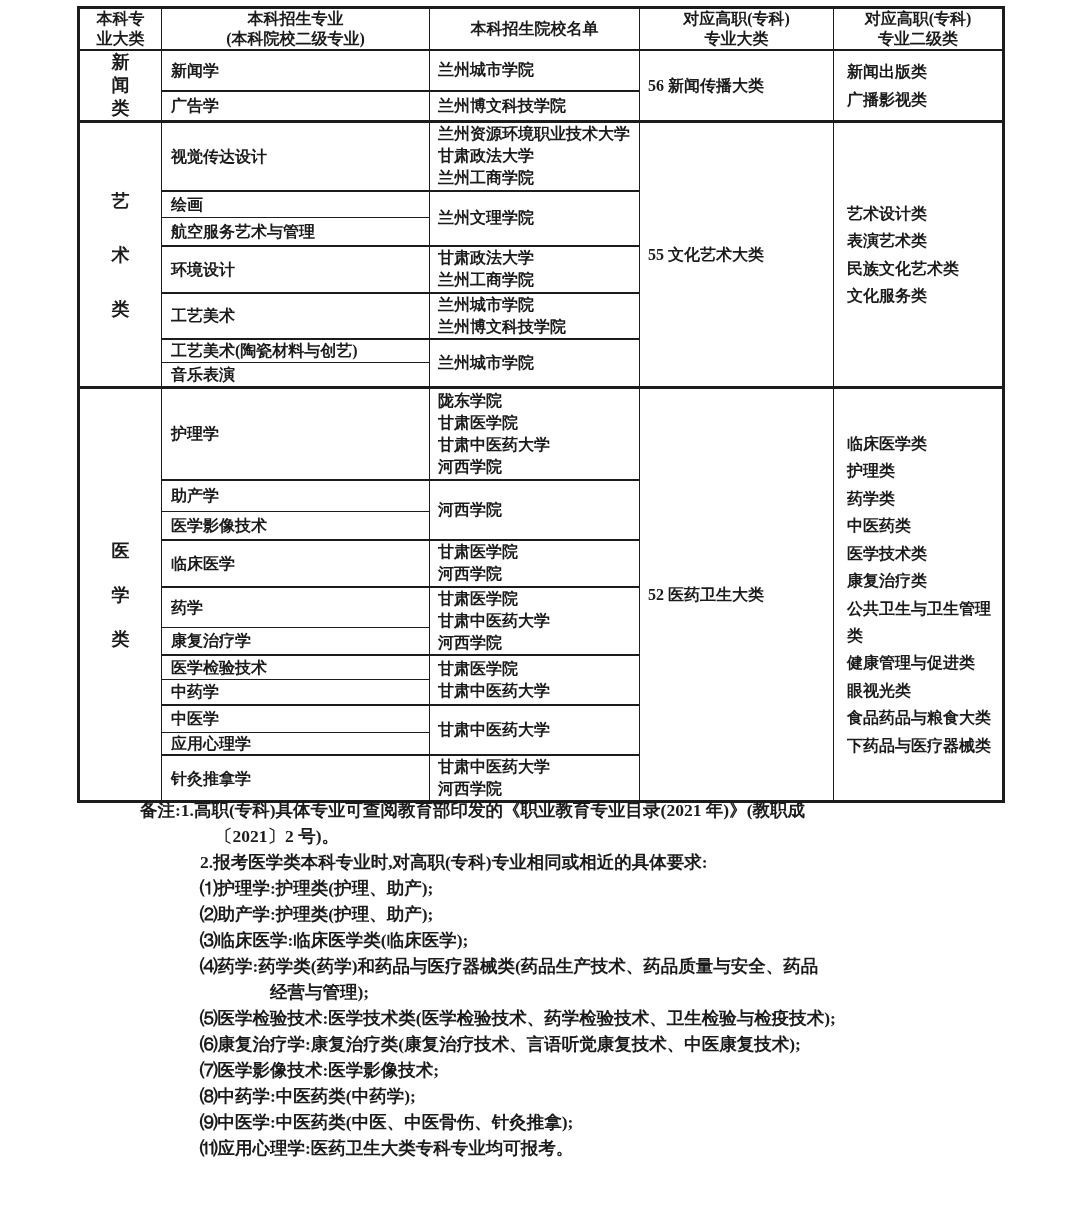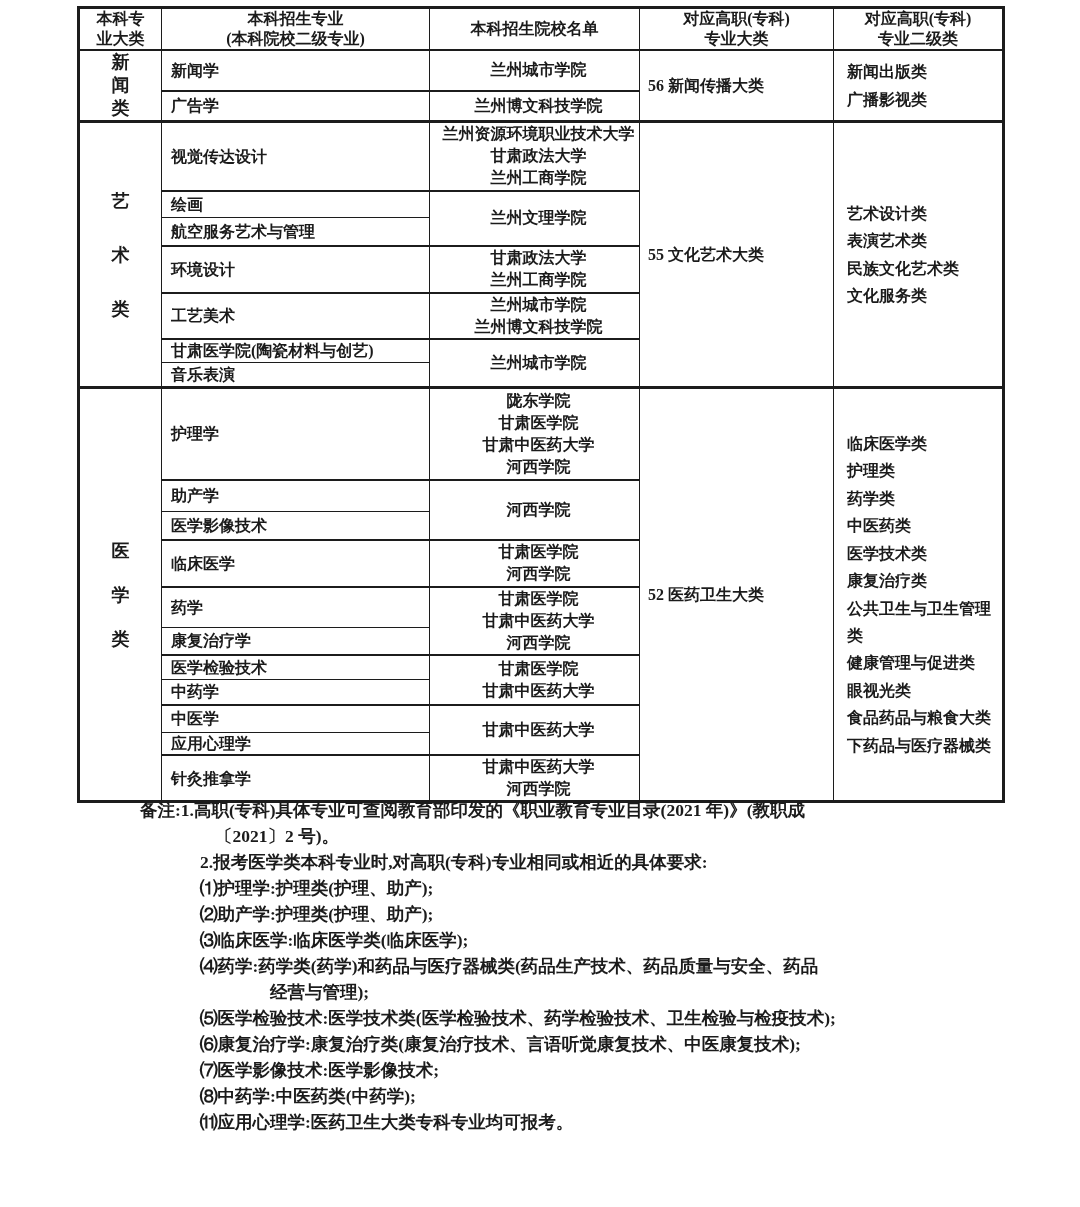--- a/index.html
+++ b/index.html
@@ -35,21 +35,21 @@
     border-bottom-width:2px;
   }
   td.cat{
     text-align:center;
     font-size:18px;
   }
   td.cat.cat-news{line-height:23px;}
   td.cat.cat-art{line-height:54px;}
   td.cat.cat-med{line-height:44px;}
   td.major{padding-left:9px;line-height:21px;}
-  td.college{padding-left:8px;line-height:22px;text-align:center;}
+  td.college{padding-left:8px;line-height:22px;}
   td.cls{padding-left:8px;line-height:21px;}
   td.subs{padding-left:13px;line-height:27.4px;}
   
   td.gt{border-top-width:2px;}
   
   td.st{border-top-width:3px;margin-top:36px;}
   .notes{
     position:absolute;left:140px;top:797px;width:815px;
     font-size:17.5px;
     line-height:26px;
@@ -126,21 +126,21 @@
       <td class="major gt">环境设计</td>
       <td class="college gt">甘肃政法大学
 兰州工商学院</td>
     </tr>
     <tr style="height:45px">
       <td class="major gt">工艺美术</td>
       <td class="college gt">兰州城市学院
 兰州博文科技学院</td>
     </tr>
     <tr style="height:24px">
-      <td class="major gt">甘肃医学院(陶瓷材料与创艺)</td>
+      <td class="major gt">工艺美术(陶瓷材料与创艺)</td>
       <td class="college gt" rowspan="2">兰州城市学院</td>
     </tr>
     <tr style="height:25px">
       <td class="major">音乐表演</td>
     </tr>
 
     <tr style="height:92px">
       <td class="cat cat-med st" rowspan="11">医
 学
 类</td>
@@ -212,16 +212,17 @@
     <div class="note-line ind-item">2.报考医学类本科专业时,对高职(专科)专业相同或相近的具体要求:</div>
     <div class="note-line ind-item">⑴护理学:护理类(护理、助产);</div>
     <div class="note-line ind-item">⑵助产学:护理类(护理、助产);</div>
     <div class="note-line ind-item">⑶临床医学:临床医学类(临床医学);</div>
     <div class="note-line ind-item">⑷药学:药学类(药学)和药品与医疗器械类(药品生产技术、药品质量与安全、药品</div>
     <div class="note-line ind-wrap2">经营与管理);</div>
     <div class="note-line ind-item">⑸医学检验技术:医学技术类(医学检验技术、药学检验技术、卫生检验与检疫技术);</div>
     <div class="note-line ind-item">⑹康复治疗学:康复治疗类(康复治疗技术、言语听觉康复技术、中医康复技术);</div>
     <div class="note-line ind-item">⑺医学影像技术:医学影像技术;</div>
     <div class="note-line ind-item">⑻中药学:中医药类(中药学);</div>
+    <div class="note-line ind-item">⑼中医学:中医药类(中医、中医骨伤、针灸推拿);</div>
     <div class="note-line ind-item">⑾应用心理学:医药卫生大类专科专业均可报考。</div>
   </div>
 
 </div>
 
 </body></html>

